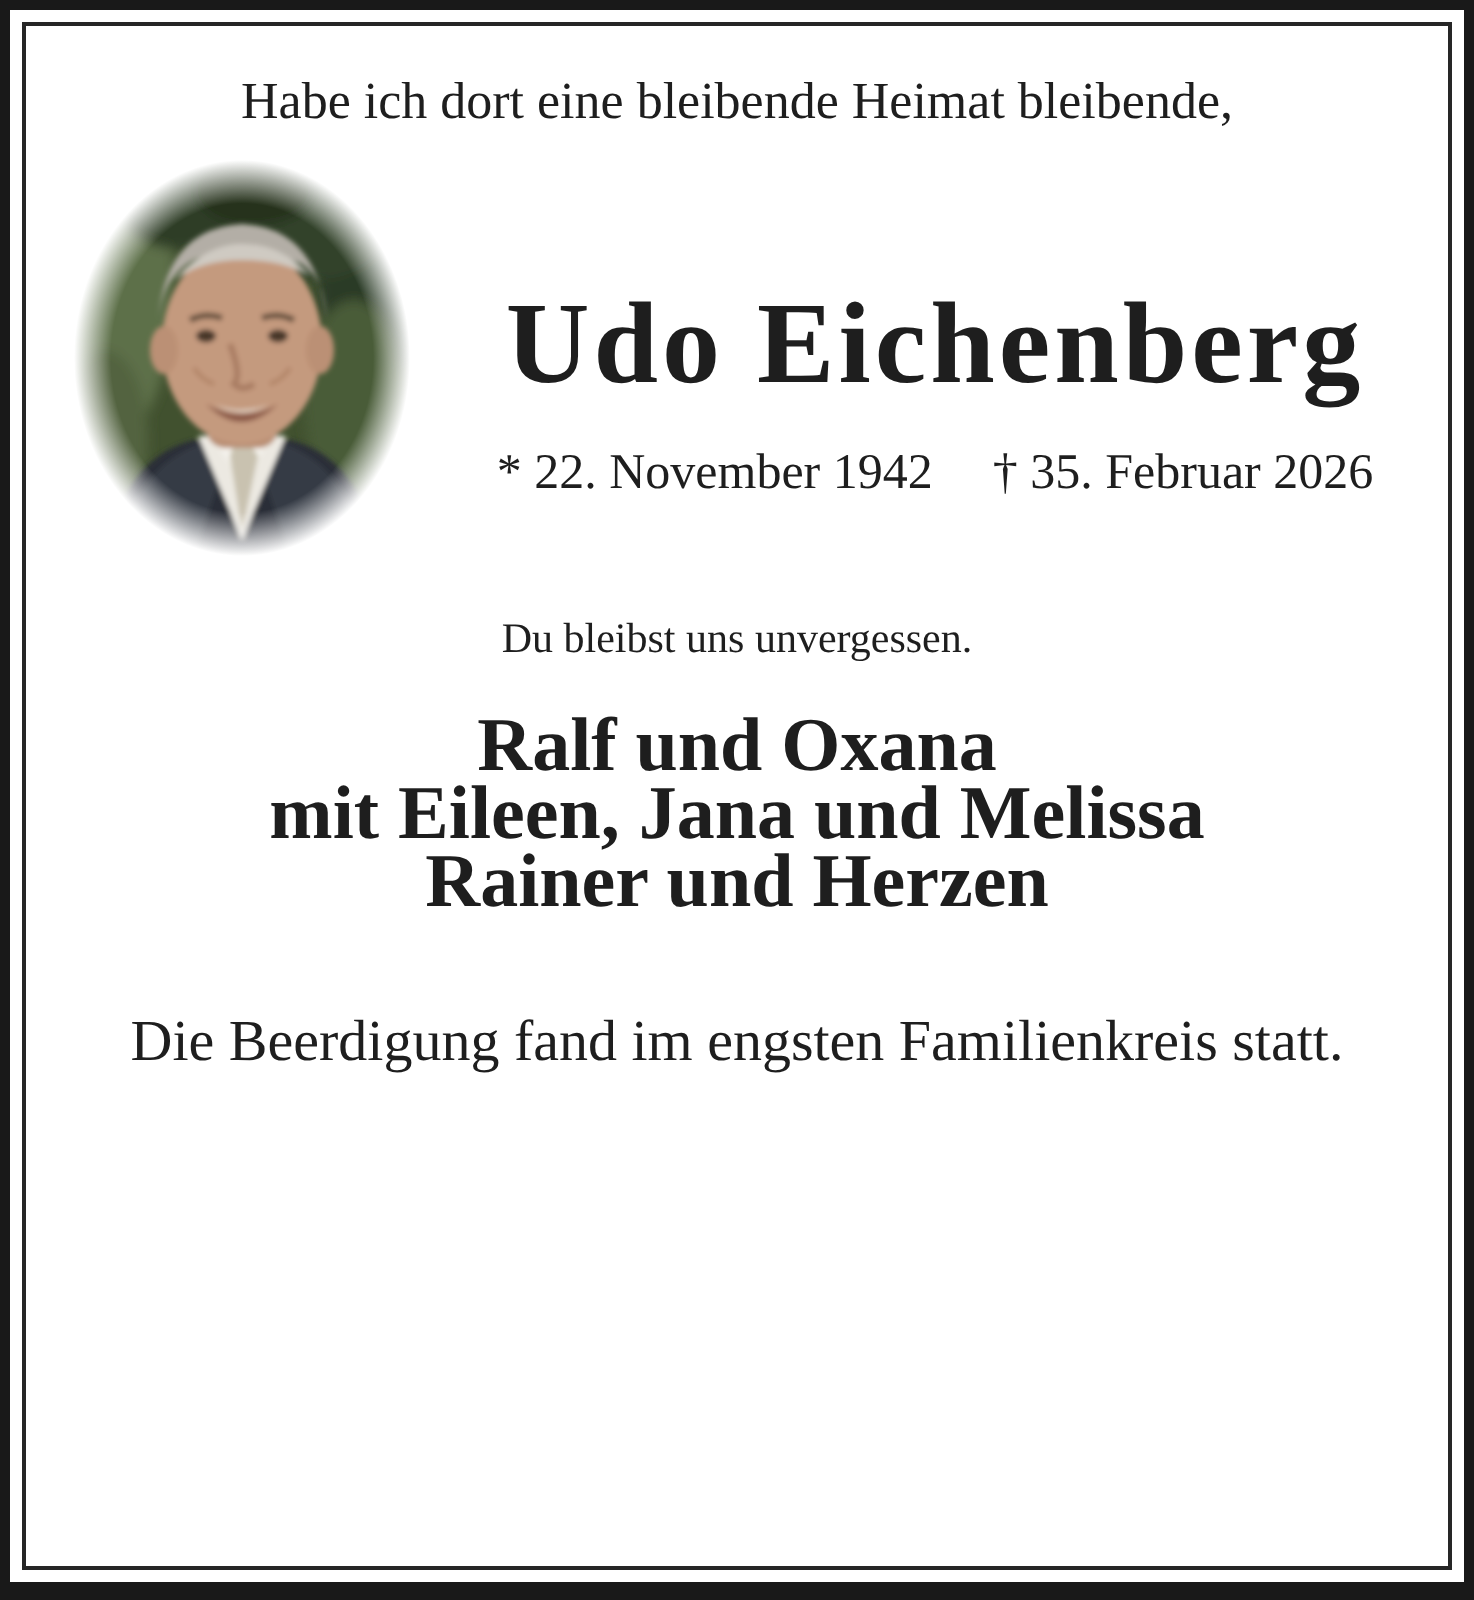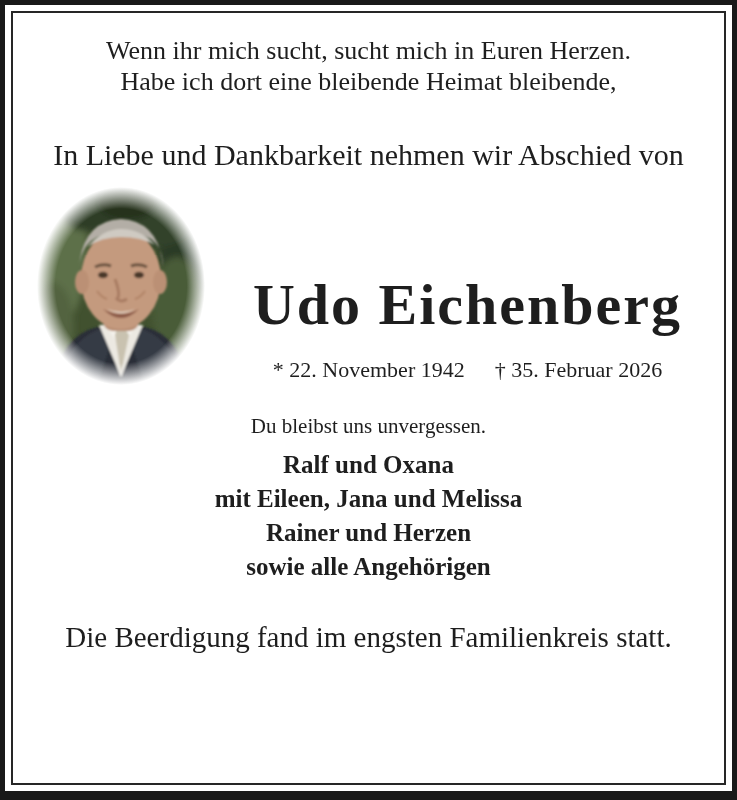--- a/index.html
+++ b/index.html
@@ -40,21 +40,21 @@
     margin-top: 6px;
   }
   .farewell-line {
     font-size: 30px;
     line-height: 36px;
     margin-top: 40px;
     white-space: nowrap;
   }
   .portrait-row {
     display: flex;
-    align-items: flex-end;
+    align-items: center;
     margin-top: 14px;
     padding-left: 16px;
     gap: 14px;
   }
   .photo-wrap {
     flex: none;
     width: 168px;
     height: 198px;
   }
   .name-block {
@@ -63,65 +63,63 @@
   }
   .deceased-name {
     font-size: 58px;
     line-height: 60px;
     font-weight: bold;
     letter-spacing: 2px;
     white-space: nowrap;
   }
   .dates-line {
     margin-top: 20px;
-    font-size: 22px;
+    font-size: 25px;
     line-height: 30px;
     display: flex;
     justify-content: center;
     gap: 30px;
     white-space: nowrap;
   }
   .remembrance-line {
     font-size: 21px;
     line-height: 34px;
     margin-top: 24px;
   }
   .mourners-block {
-    margin-top: 5px;
-    font-size: 25px;
+    margin-top: 20px;
+    font-size: 38px;
     line-height: 34px;
     font-weight: bold;
     text-align: center;
   }
   .burial-line {
     font-size: 29px;
     line-height: 34px;
-    margin-top: 36px;
+    margin-top: 46px;
     white-space: nowrap;
   }
   .funeral-home-line {
     font-size: 25px;
     line-height: 30px;
     margin-top: 38px;
     white-space: nowrap;
   }
 </style>
 </head>
 <body>
 
 <div class="page">
   <div class="outer-frame">
     <div class="inner-frame">
 
       <div class="quote-block">
-        <div>Wenn ihr mich sucht, sucht mich in Euren Herzen.</div>
         <div>Habe ich dort eine bleibende Heimat bleibende,</div>
       </div>
 
-      <div class="farewell-line">In Liebe und Dankbarkeit nehmen wir Abschied von</div>
 
       <div class="portrait-row">
         <div class="photo-wrap">
           <svg width="168" height="198" viewBox="0 0 168 198">
             <defs>
               <radialGradient id="fadeGrad" cx="50%" cy="50%" r="50%">
                 <stop offset="0%" stop-color="#ffffff"></stop>
                 <stop offset="78%" stop-color="#ffffff"></stop>
                 <stop offset="100%" stop-color="#000000"></stop>
               </radialGradient>
@@ -182,21 +180,20 @@
           </div>
         </div>
       </div>
 
       <div class="remembrance-line">Du bleibst uns unvergessen.</div>
 
       <div class="mourners-block">
         <div>Ralf und Oxana</div>
         <div>mit Eileen, Jana und Melissa</div>
         <div>Rainer und Herzen</div>
-        <div>sowie alle Angehörigen</div>
       </div>
 
       <div class="burial-line">Die Beerdigung fand im engsten Familienkreis statt.</div>
 
 
     </div>
   </div>
 </div>
 
 </body></html>

